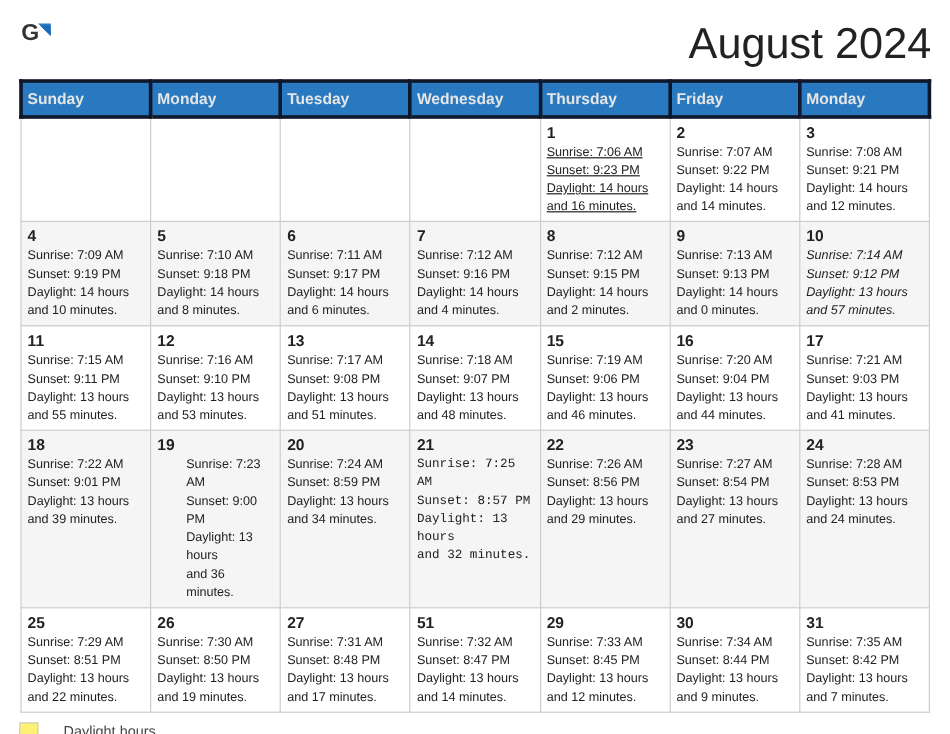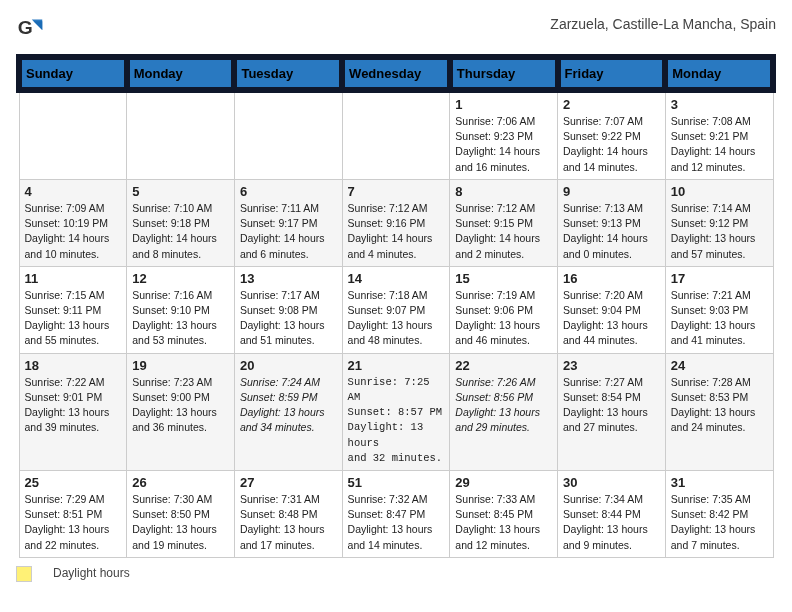--- a/index.html
+++ b/index.html
@@ -45,26 +45,26 @@
       font-size: 14px;
       color: #444;
     }
     .calendar {
       width: 100%;
       border-collapse: collapse;
       font-size: 11px;
     }
     .calendar th {
       background: #2979c1;
-      color: #000000;
+      color: #e5e5e5;
       padding: 6px 4px;
       text-align: left;
       font-size: 13px;
       font-weight: bold;
-      border: 6px solid #0f172a;
+      border: 3px solid #0f172a;
     }
     .calendar td {
       border: 1px solid #ccc;
       vertical-align: top;
       padding: 4px 5px;
       min-height: 80px;
       width: calc(100% / 7);
       background: #fff;
       color: #222;
     }
@@ -106,21 +106,21 @@
 
 <div class="header">
   <div class="logo">
     <svg class="logo-icon" viewBox="0 0 32 32">
       <text x="2" y="20" font-size="22" font-family="Arial" font-weight="bold" fill="#333">G</text>
       <polygon points="18,4 30,4 30,16" fill="#2979c1"></polygon>
       <polygon points="20,6 30,6 30,16" fill="#1a6bb5"></polygon>
     </svg>
   </div>
   <div class="title-block">
-    <div class="subtitle">Zarzuela, Castille-La Mancha, Spain</div>
+    <div class="month-title">August 2024</div>
   </div>
 </div>
 
 <table class="calendar">
   <thead>
     <tr>
     <th>Sunday</th>
         <th>Monday</th>
         <th>Tuesday</th>
         <th>Wednesday</th>
@@ -130,21 +130,21 @@
       </tr>
   </thead>
   <tbody id="calendar-body">
   <tr>
         <td class="empty-cell"></td>
         <td class="empty-cell"></td>
         <td class="empty-cell"></td>
         <td class="empty-cell"></td>
         <td>
           <span class="day-num">1</span>
-          <div class="day-info" style="white-space: pre-line;">Sunrise: 7:06 AM
+          <div class="day-info" style="white-space: pre-line; text-decoration: underline;">Sunrise: 7:06 AM
 Sunset: 9:23 PM
 Daylight: 14 hours
 and 16 minutes.</div>
         </td>
         <td>
           <span class="day-num">2</span>
           <div class="day-info" style="white-space: pre-line;">Sunrise: 7:07 AM
 Sunset: 9:22 PM
 Daylight: 14 hours
 and 14 minutes.</div>
@@ -154,21 +154,21 @@
           <div class="day-info" style="white-space: pre-line;">Sunrise: 7:08 AM
 Sunset: 9:21 PM
 Daylight: 14 hours
 and 12 minutes.</div>
         </td>
       </tr>
       <tr>
         <td>
           <span class="day-num">4</span>
           <div class="day-info" style="white-space: pre-line;">Sunrise: 7:09 AM
-Sunset: 10:19 PM
+Sunset: 9:19 PM
 Daylight: 14 hours
 and 10 minutes.</div>
         </td>
         <td>
           <span class="day-num">5</span>
           <div class="day-info" style="white-space: pre-line;">Sunrise: 7:10 AM
 Sunset: 9:18 PM
 Daylight: 14 hours
 and 8 minutes.</div>
         </td>
@@ -195,21 +195,21 @@
         </td>
         <td>
           <span class="day-num">9</span>
           <div class="day-info" style="white-space: pre-line;">Sunrise: 7:13 AM
 Sunset: 9:13 PM
 Daylight: 14 hours
 and 0 minutes.</div>
         </td>
         <td>
           <span class="day-num">10</span>
-          <div class="day-info" style="white-space: pre-line;">Sunrise: 7:14 AM
+          <div class="day-info" style="white-space: pre-line; font-style: italic;">Sunrise: 7:14 AM
 Sunset: 9:12 PM
 Daylight: 13 hours
 and 57 minutes.</div>
         </td>
       </tr>
       <tr>
         <td>
           <span class="day-num">11</span>
           <div class="day-info" style="white-space: pre-line;">Sunrise: 7:15 AM
 Sunset: 9:11 PM
@@ -262,42 +262,42 @@
       <tr>
         <td>
           <span class="day-num">18</span>
           <div class="day-info" style="white-space: pre-line;">Sunrise: 7:22 AM
 Sunset: 9:01 PM
 Daylight: 13 hours
 and 39 minutes.</div>
         </td>
         <td>
           <span class="day-num">19</span>
-          <div class="day-info" style="white-space: pre-line;">Sunrise: 7:23 AM
+          <div class="day-info" style="white-space: pre-line; margin-left: 24px;">Sunrise: 7:23 AM
 Sunset: 9:00 PM
 Daylight: 13 hours
 and 36 minutes.</div>
         </td>
         <td>
           <span class="day-num">20</span>
-          <div class="day-info" style="white-space: pre-line; font-style: italic;">Sunrise: 7:24 AM
+          <div class="day-info" style="white-space: pre-line;">Sunrise: 7:24 AM
 Sunset: 8:59 PM
 Daylight: 13 hours
 and 34 minutes.</div>
         </td>
         <td>
           <span class="day-num">21</span>
           <div class="day-info" style="white-space: pre-line; font-family: Liberation Mono, monospace;">Sunrise: 7:25 AM
 Sunset: 8:57 PM
 Daylight: 13 hours
 and 32 minutes.</div>
         </td>
         <td>
           <span class="day-num">22</span>
-          <div class="day-info" style="white-space: pre-line; font-style: italic;">Sunrise: 7:26 AM
+          <div class="day-info" style="white-space: pre-line;">Sunrise: 7:26 AM
 Sunset: 8:56 PM
 Daylight: 13 hours
 and 29 minutes.</div>
         </td>
         <td>
           <span class="day-num">23</span>
           <div class="day-info" style="white-space: pre-line;">Sunrise: 7:27 AM
 Sunset: 8:54 PM
 Daylight: 13 hours
 and 27 minutes.</div>

